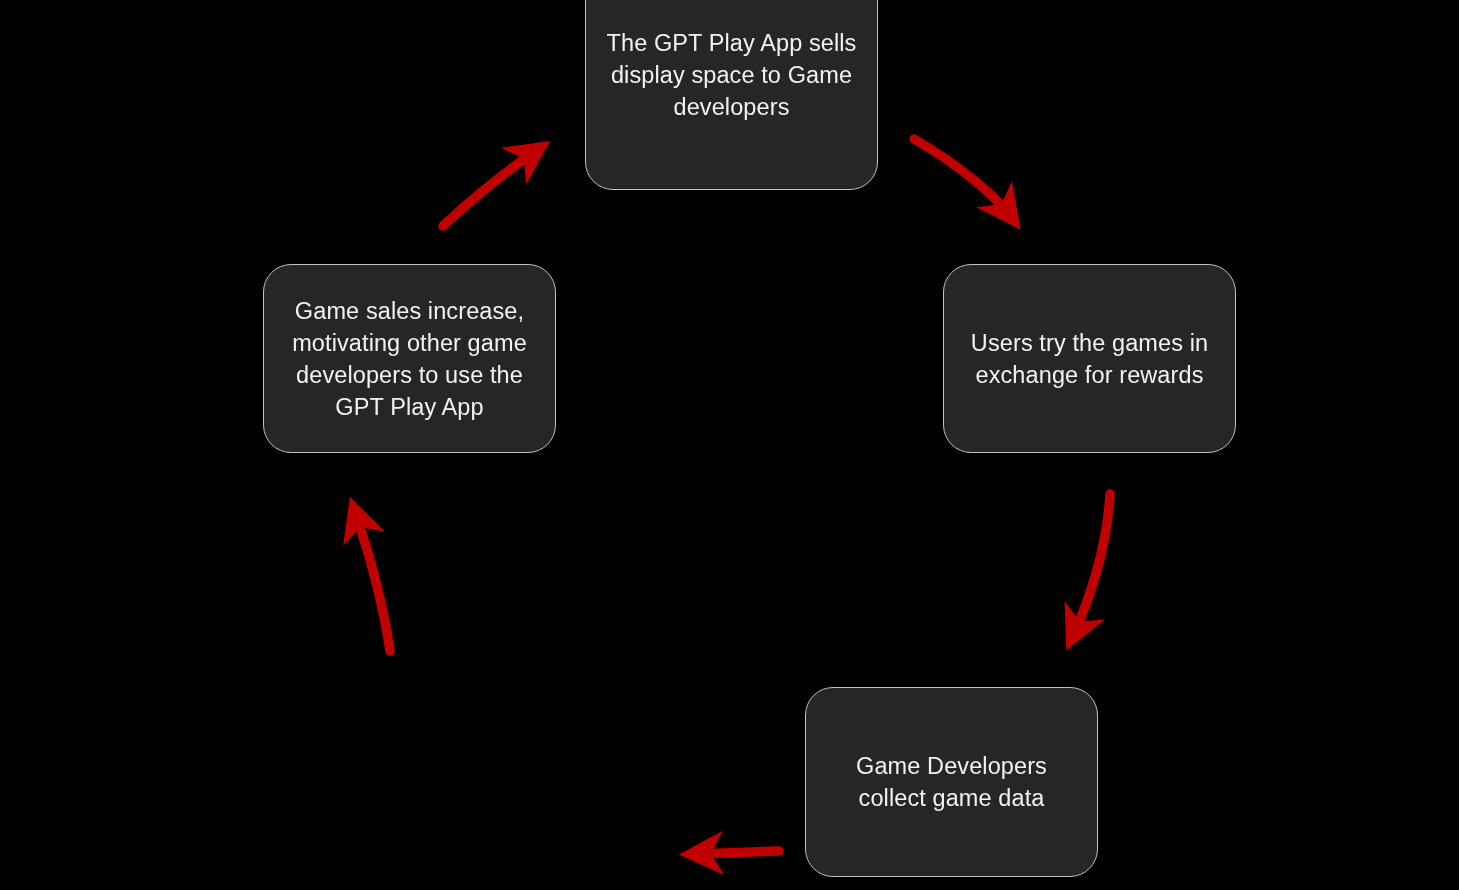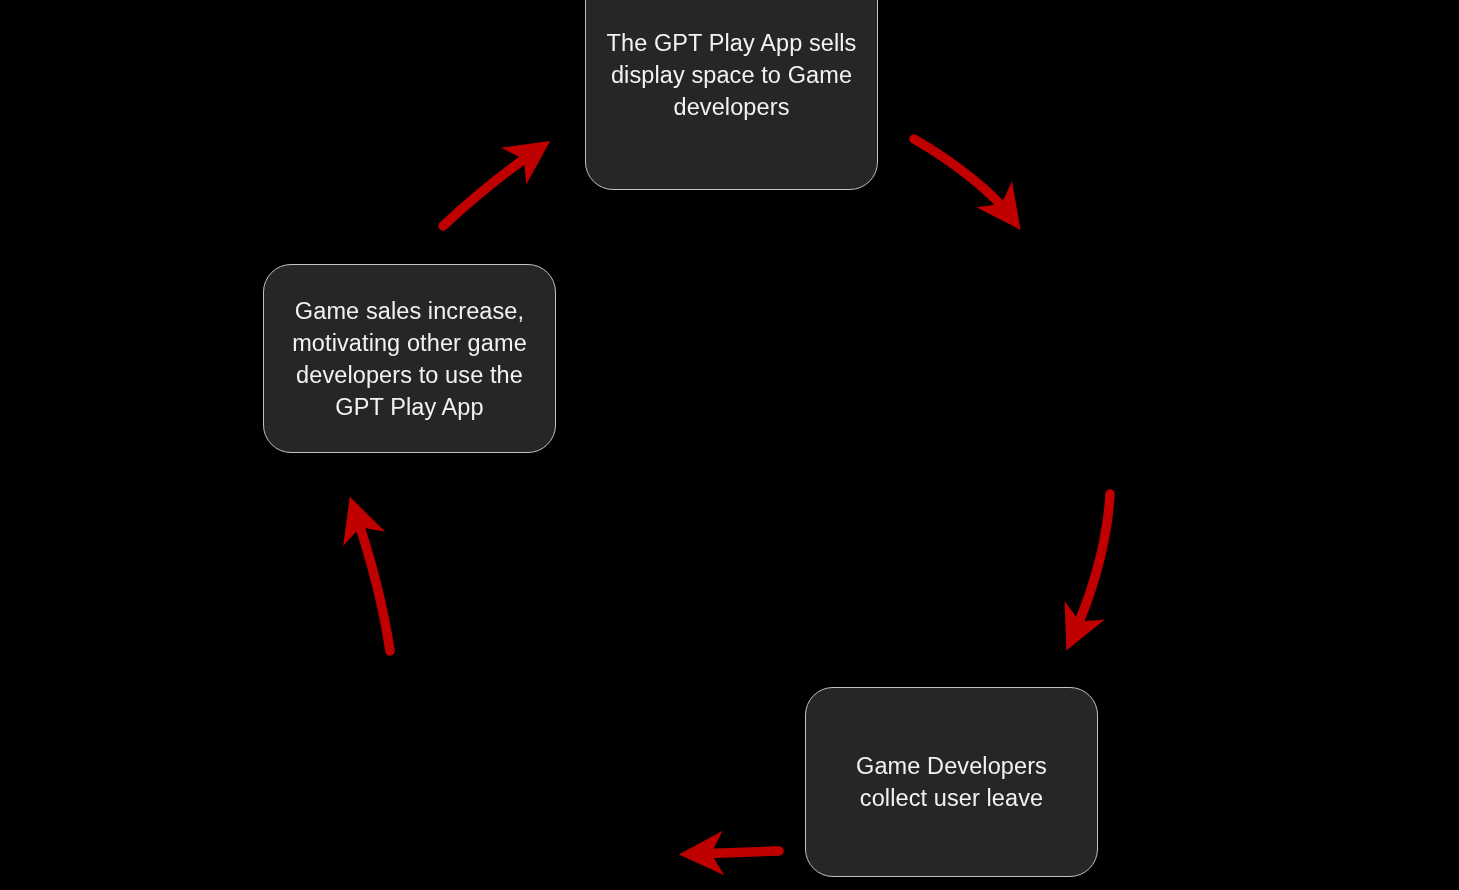--- a/index.html
+++ b/index.html
@@ -75,23 +75,26 @@
 
     <path d="M 390 651 C 382 598, 368 550, 355 512" fill="none" stroke="#c00000" stroke-width="9.5" stroke-linecap="round" marker-end="url(#ah)"></path>
 
     <path d="M 443 226 C 474 197, 508 170, 537 150" fill="none" stroke="#c00000" stroke-width="9.5" stroke-linecap="round" marker-end="url(#ah)"></path>
   </svg>
 
   <div class="node" id="node-top">
     <span class="node-text">The GPT Play App sells display space to Game developers</span>
   </div>
 
+  <div class="node" id="node-right">
+    <span class="node-text">Users try the games in exchange for rewards</span>
+  </div>
 
   <div class="node" id="node-br">
-    <span class="node-text">Game Developers collect user leave</span>
+    <span class="node-text">Game Developers collect game data</span>
   </div>
 
 
   <div class="node" id="node-left">
     <span class="node-text">Game sales increase, motivating other game developers to use the GPT Play App</span>
   </div>
 
 </div>
 
 </body></html>

